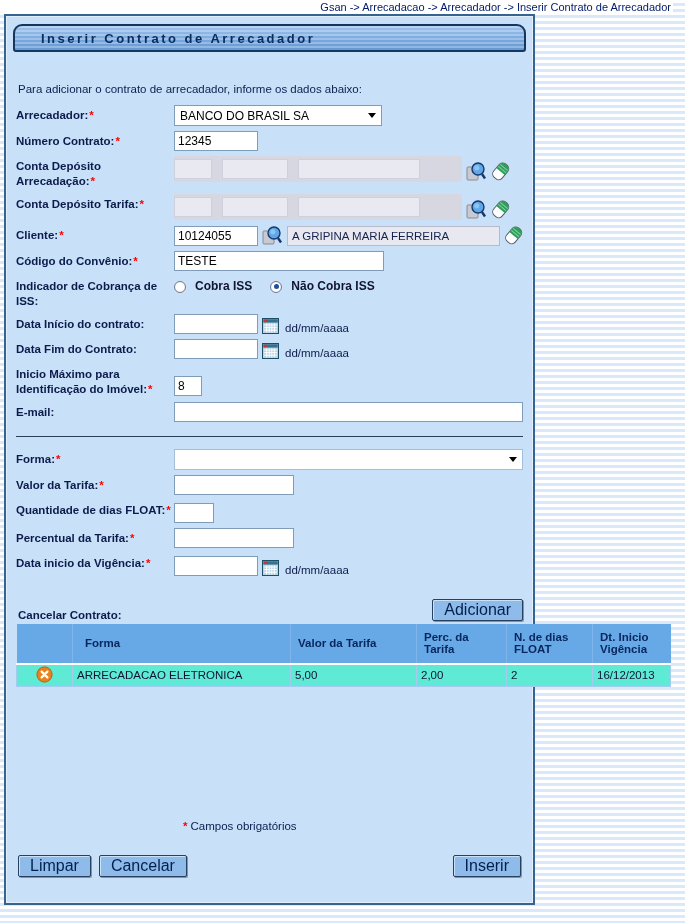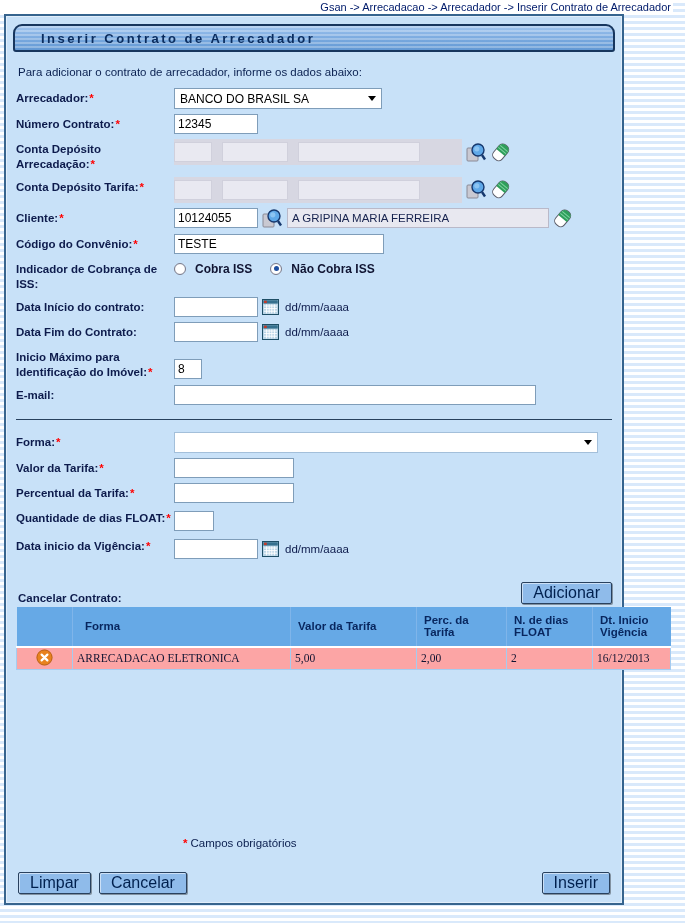--- a/index.html
+++ b/index.html
@@ -8,47 +8,47 @@
     font-family: "Liberation Sans", sans-serif;
     background: repeating-linear-gradient(180deg, #ffffff 0 3px, #d9e9fb 3px 6px);
   }
   .breadcrumb {
     position: absolute; top: 0; left: 0; width: 673px;
     text-align: right; font-size: 11px; color: #001b6b;
     padding: 1px 2px 1px 0; background: #ffffff;
     white-space: nowrap;
   }
   .panel {
-    position: absolute; top: 14px; left: 4px; width: 620px; height: 891px;
+    position: absolute; top: 14px; left: 4px; width: 531px; height: 891px;
     border: 2px solid #36648e; background: #c8e1f8;
     box-shadow: inset 0 0 0 1px rgba(255,255,255,.45);
     display: flex; flex-direction: column;
   }
   .titlebar {
     margin: 8px 7px 0 7px; height: 28px; flex: none;
     border: 2px solid #17365e; border-radius: 9px 9px 3px 3px;
     background:
       repeating-linear-gradient(180deg, rgba(255,255,255,.28) 0 2px, rgba(255,255,255,0) 2px 4px),
       linear-gradient(180deg, #9fc4ef 0%, #78a8de 55%, #6298d4 100%);
     display: flex; align-items: center;
   }
   .titlebar span {
     font-size: 13px; font-weight: bold; letter-spacing: 2.5px;
     color: #0a2c5e; padding-left: 26px;
   }
-  .content { flex: 1; display: flex; flex-direction: column; padding: 0 10px; }
+  .content { flex: 1; display: flex; flex-direction: column; padding: 17px 10px; }
   .intro { margin: 14px 0 10px 2px; font-size: 11.5px; color: #0a2050; }
 
   .row { display: flex; align-items: flex-start; margin-bottom: 5px; }
   .lbl {
     width: 158px; flex: none; font-size: 11.5px; font-weight: bold;
     color: #0d1b4c; line-height: 1.3; padding-top: 3px;
   }
   .req { color: #ff0000; margin-left: 1px; }
-  .ctl { display: flex; align-items: center; gap: 4px; flex: 1; min-width: 0; }
+  .ctl { display: flex; align-items: flex-end; gap: 4px; flex: 1; min-width: 0; }
 
   .tin {
     height: 20px; border: 1px solid #7f9db9; background: #ffffff;
     font-family: "Liberation Sans", sans-serif; font-size: 12px; color: #000;
     padding: 1px 3px; outline: none;
   }
   .w84 { width: 84px; } .w120 { width: 120px; } .w210 { width: 210px; }
   .w28 { width: 28px; } .w40 { width: 40px; } .w362 { width: 362px; }
 
   .sel {
@@ -93,23 +93,23 @@
     box-shadow: inset 1px 1px 0 rgba(255,255,255,.55), 1px 1px 0 rgba(0,0,0,.35);
   }
   .tbl { width: 100%; border-collapse: collapse; table-layout: fixed; }
   .tbl th {
     background: #66a9e6; color: #08265e; font-size: 11.5px; font-weight: bold;
     text-align: left; padding: 4px 4px 4px 7px; height: 40px; vertical-align: middle;
     border-left: 1px solid #7fb5ea;
   }
   .tbl th:first-child { border-left: none; }
   .tbl td {
-    background: #fca5a5; font-size: 11.5px; color: #101432;
+    background: #5eead4; font-size: 11.5px; color: #101432;
     border: 1px solid #a5ccf0; border-top: 2px solid #ffffff;
-    height: 21px; padding: 1px 4px; white-space: nowrap; overflow: hidden; font-family: Liberation Serif, serif;
+    height: 21px; padding: 1px 4px; white-space: nowrap; overflow: hidden;
   }
   .c0 { width: 56px; } .c1 { width: 218px; } .c2 { width: 126px; }
   .c3 { width: 90px; } .c4 { width: 86px; } .c5 { width: 78px; }
   .td-del { text-align: center; }
 
   .spacer { flex: 1; }
   .footnote { margin: 0 0 19px 166px; font-size: 11.5px; color: #0a1e4e; }
   .footnote .req { font-weight: bold; margin-right: 3px; }
   .btnbar { display: flex; gap: 8px; padding: 4px 2px 9px 2px; }
   .btn-inserir { margin-left: auto; }
@@ -304,30 +304,30 @@
     </div>
 
     <div class="row">
       <div class="lbl"><span>Valor da Tarifa:</span><span class="req">*</span></div>
       <div class="ctl">
         <input class="tin w120" value="" style="">
       </div>
     </div>
 
     <div class="row">
-      <div class="lbl"><span>Percentual da Tarifa:</span><span class="req">*</span></div>
-      <div class="ctl">
-        <input class="tin w120" value="" style="">
-      </div>
-    </div>
-
-    <div class="row">
       <div class="lbl"><span>Quantidade de dias FLOAT:</span><span class="req">*</span></div>
       <div class="ctl" style="padding-top:3px;">
         <input class="tin w40" value="" style="">
+      </div>
+    </div>
+
+    <div class="row">
+      <div class="lbl"><span>Percentual da Tarifa:</span><span class="req">*</span></div>
+      <div class="ctl">
+        <input class="tin w120" value="" style="">
       </div>
     </div>
 
     <div class="row">
       <div class="lbl"><span>Data inicio da Vigência:</span><span class="req">*</span></div>
       <div class="ctl" style="padding-top:3px;">
         <input class="tin w84" value="" style="">
         <span class="icon">
           <svg width="17" height="16" viewBox="0 0 17 16">
             <rect x="0.5" y="0.5" width="16" height="15" fill="#b9d4e6" stroke="#1e4e66"></rect>

